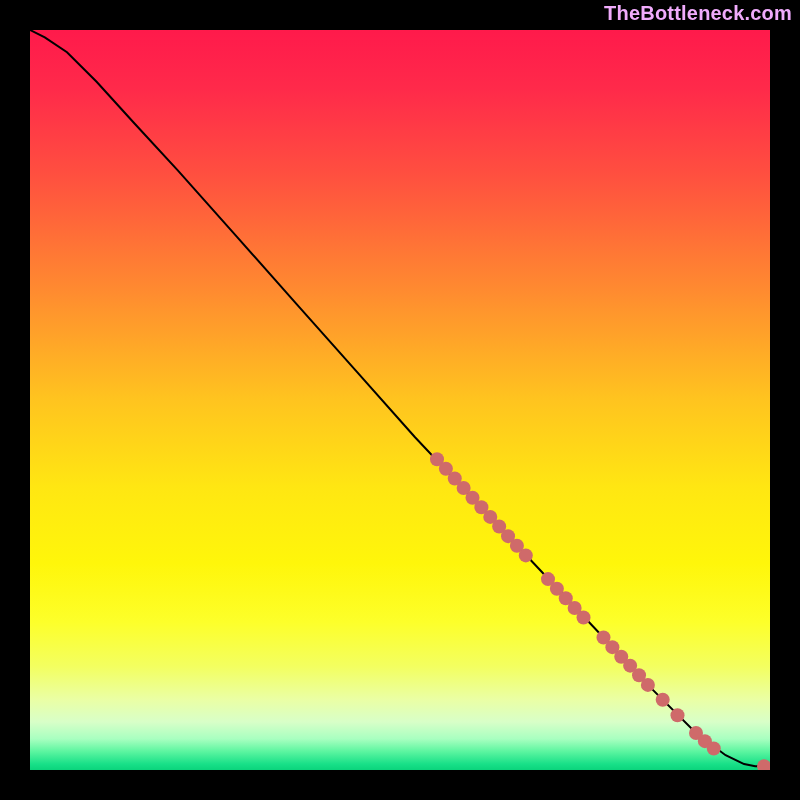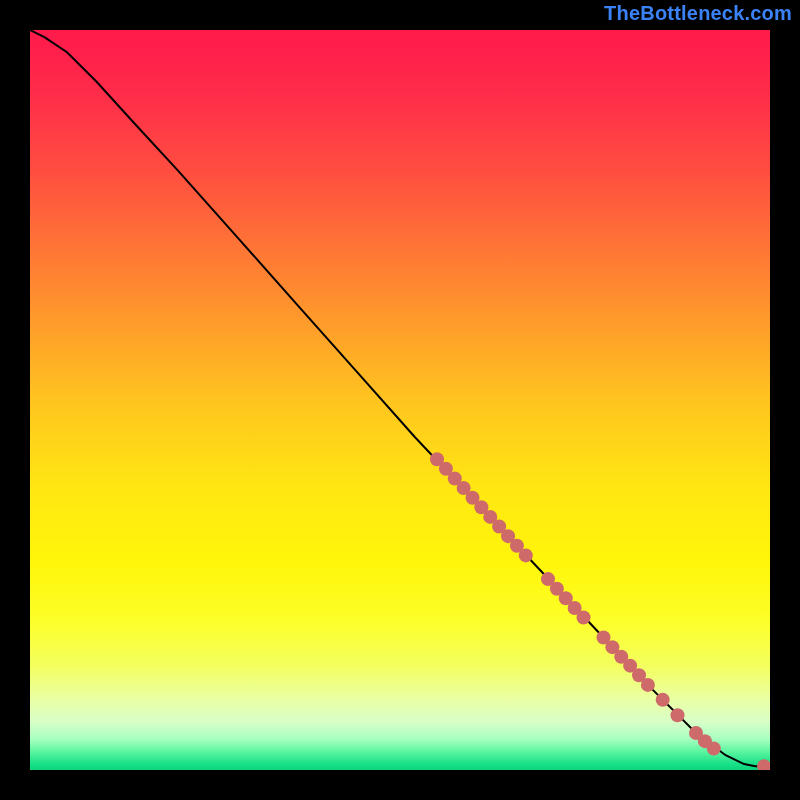--- a/index.html
+++ b/index.html
@@ -14,21 +14,21 @@
   .frame {
     position: relative;
     width: 800px;
     height: 800px;
     background: #000;
   }
   .watermark {
     position: absolute;
     top: 2px;
     right: 8px;
-    color: #3b82f6;
+    color: #f0abfc;
     font-size: 20px;
     font-weight: 600;
     letter-spacing: 0.2px;
   }
   .plot-wrap {
     position: absolute;
     left: 30px;
     top: 30px;
     width: 740px;
     height: 740px;

